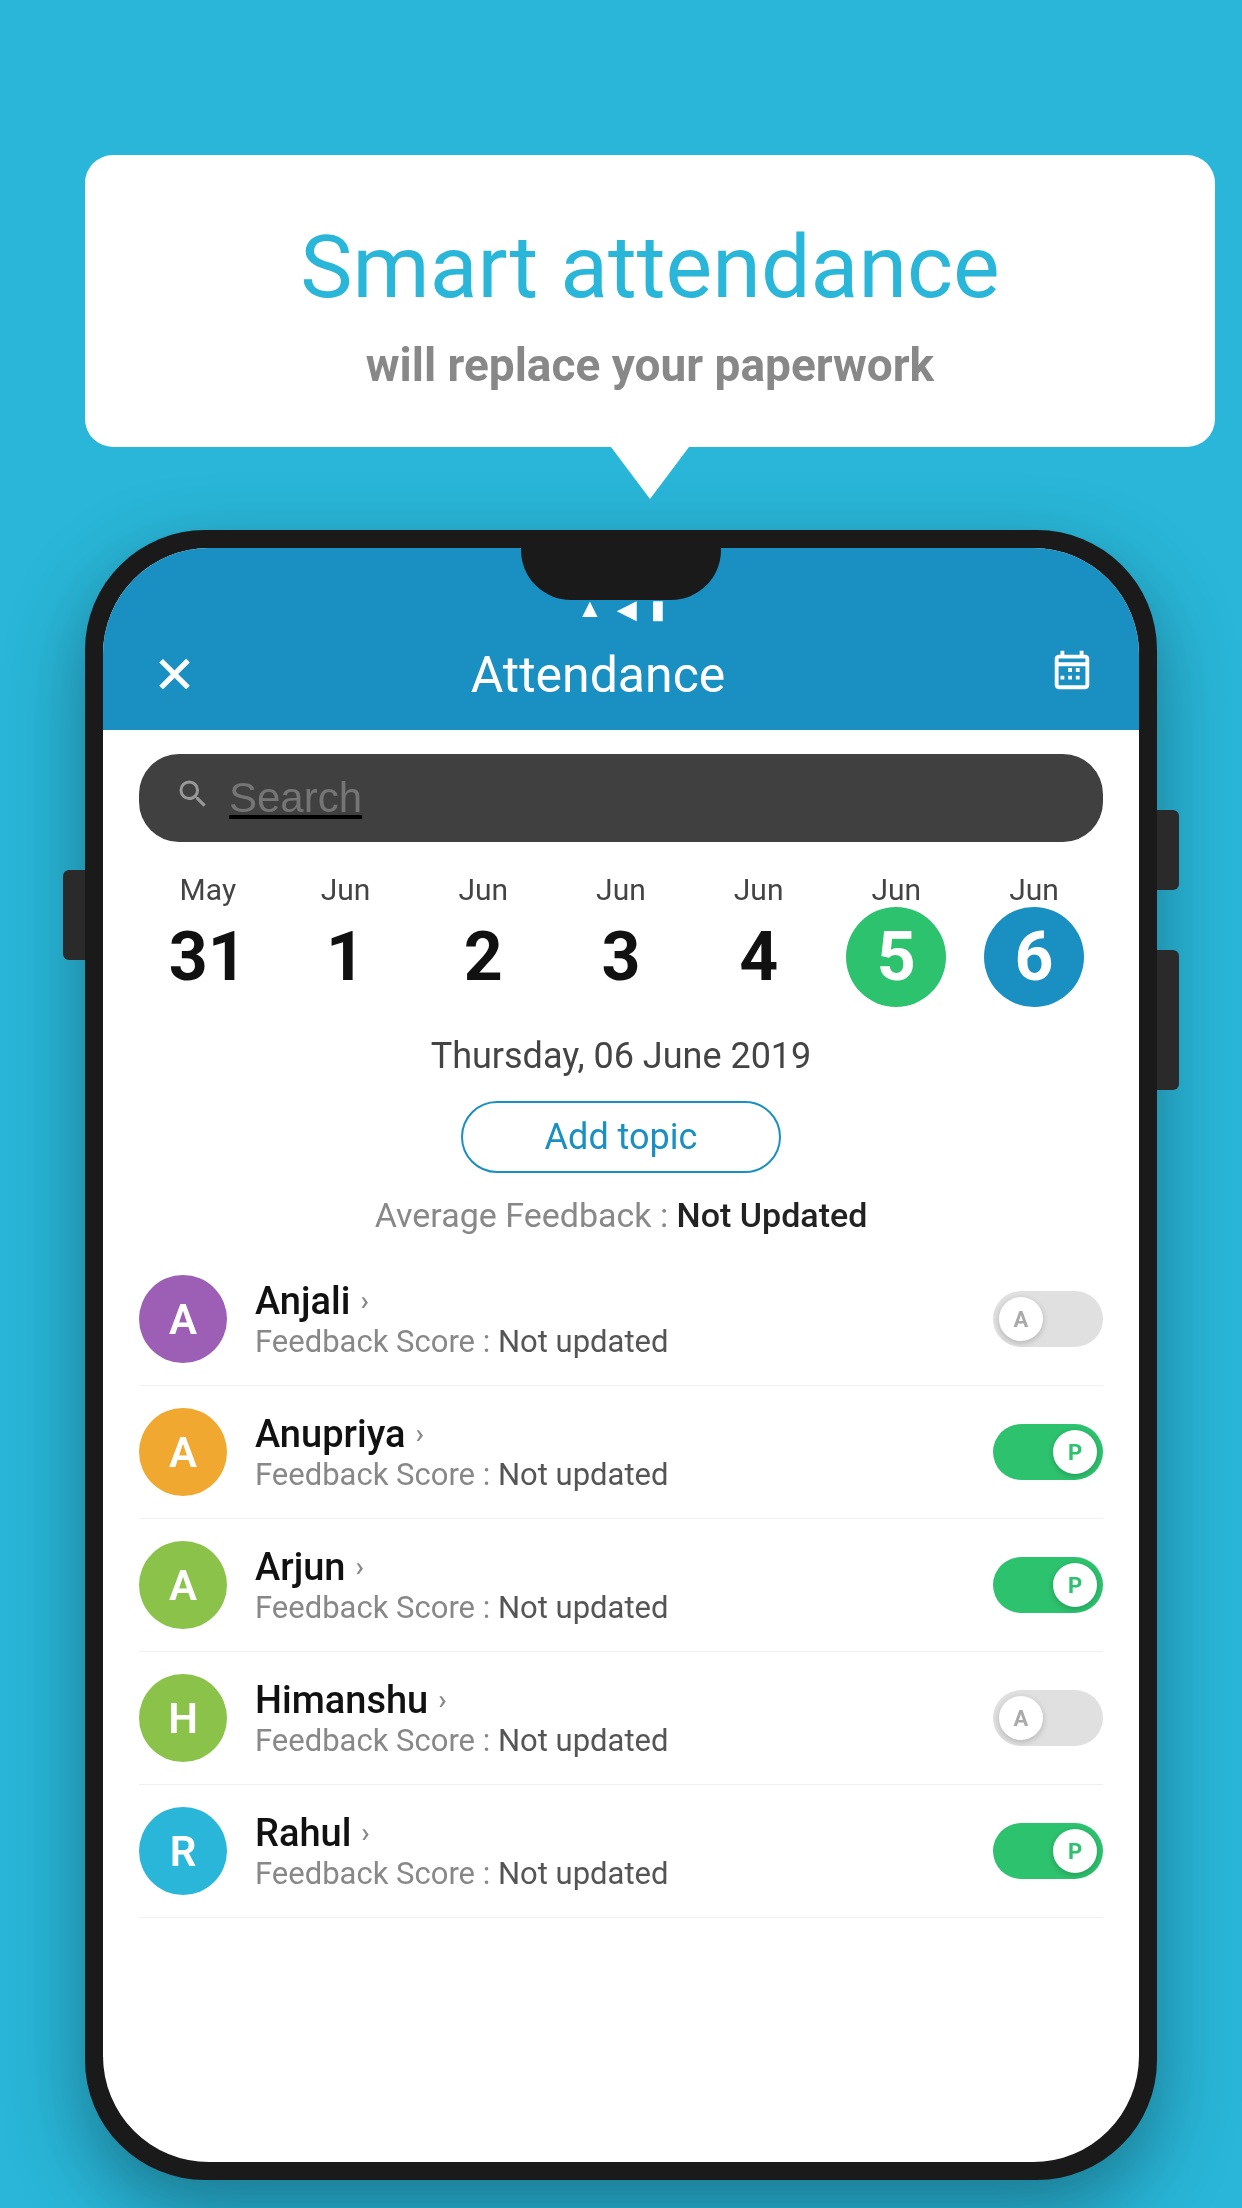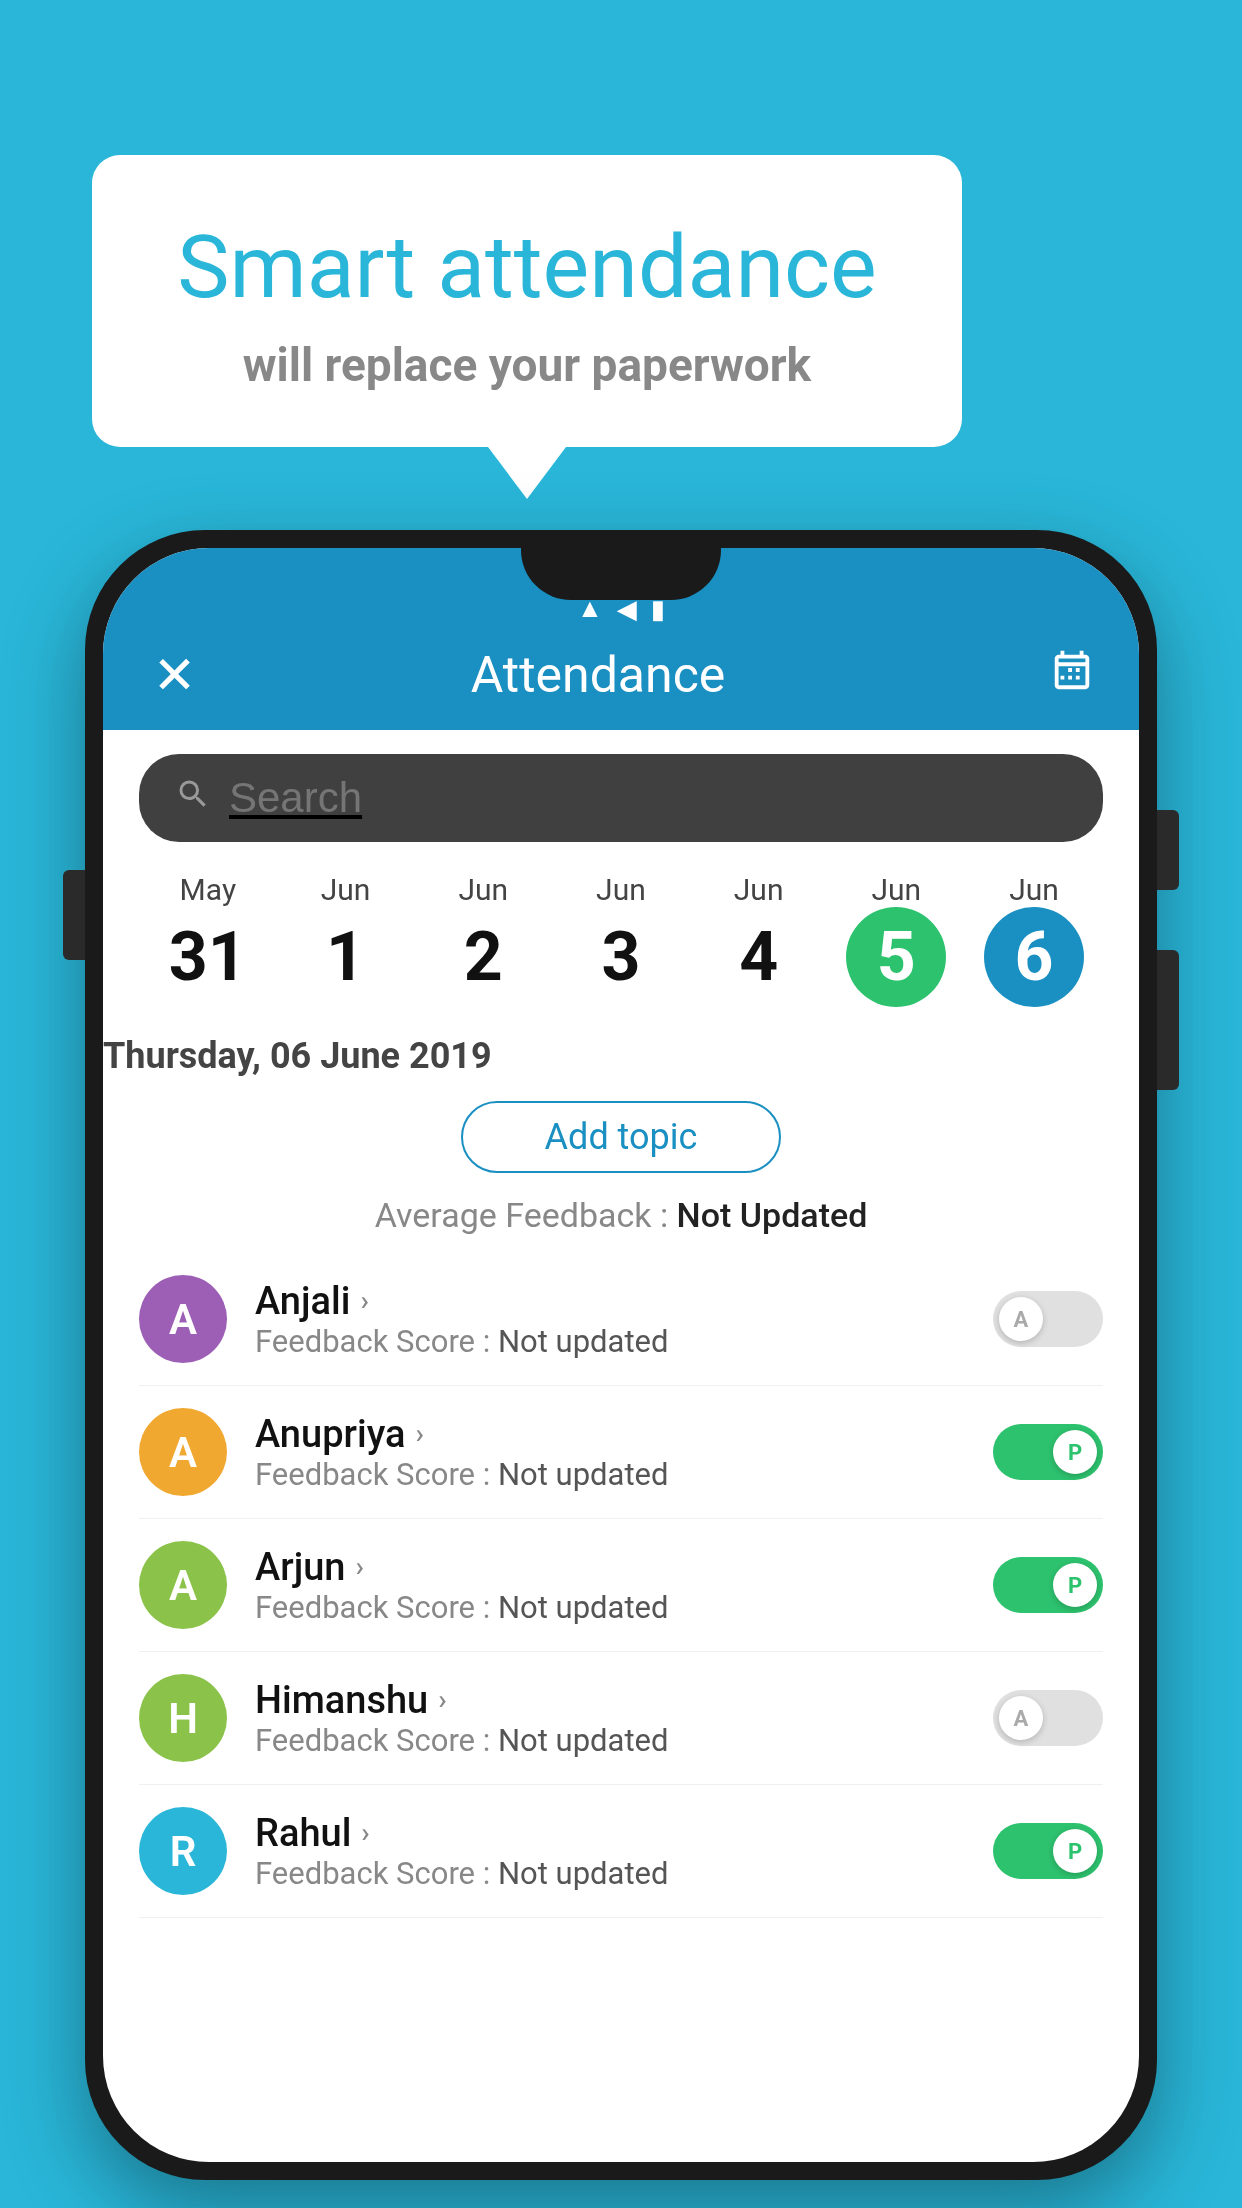--- a/index.html
+++ b/index.html
@@ -9,22 +9,22 @@
       background-color: #29b6d8;
       font-family: 'Roboto', Arial, sans-serif;
       overflow: hidden;
       position: relative;
     }
 
     
     .speech-bubble-container {
       position: absolute;
       top: 155px;
-      left: 92px;
-      width: 870px;
+      left: 85px;
+      width: 1130px;
     }
     .speech-bubble {
       background: white;
       border-radius: 28px;
       padding: 60px 80px 55px;
       text-align: center;
       position: relative;
     }
     .speech-bubble::after {
       content: '';
@@ -224,25 +224,25 @@
       border-radius: 50%;
     }
     .day-number.selected {
       background: #1a8fc2;
       color: white;
       border-radius: 50%;
     }
 
     
     .selected-date {
-      text-align: left;
+      text-align: center;
       font-size: 36px;
       color: #444;
       padding: 18px 0 10px;
-      font-weight: 700;
+      font-weight: 400;
     }
 
     
     .add-topic-btn {
       display: flex;
       align-items: center;
       justify-content: center;
       margin: 14px auto;
       width: 320px;
       height: 72px;

